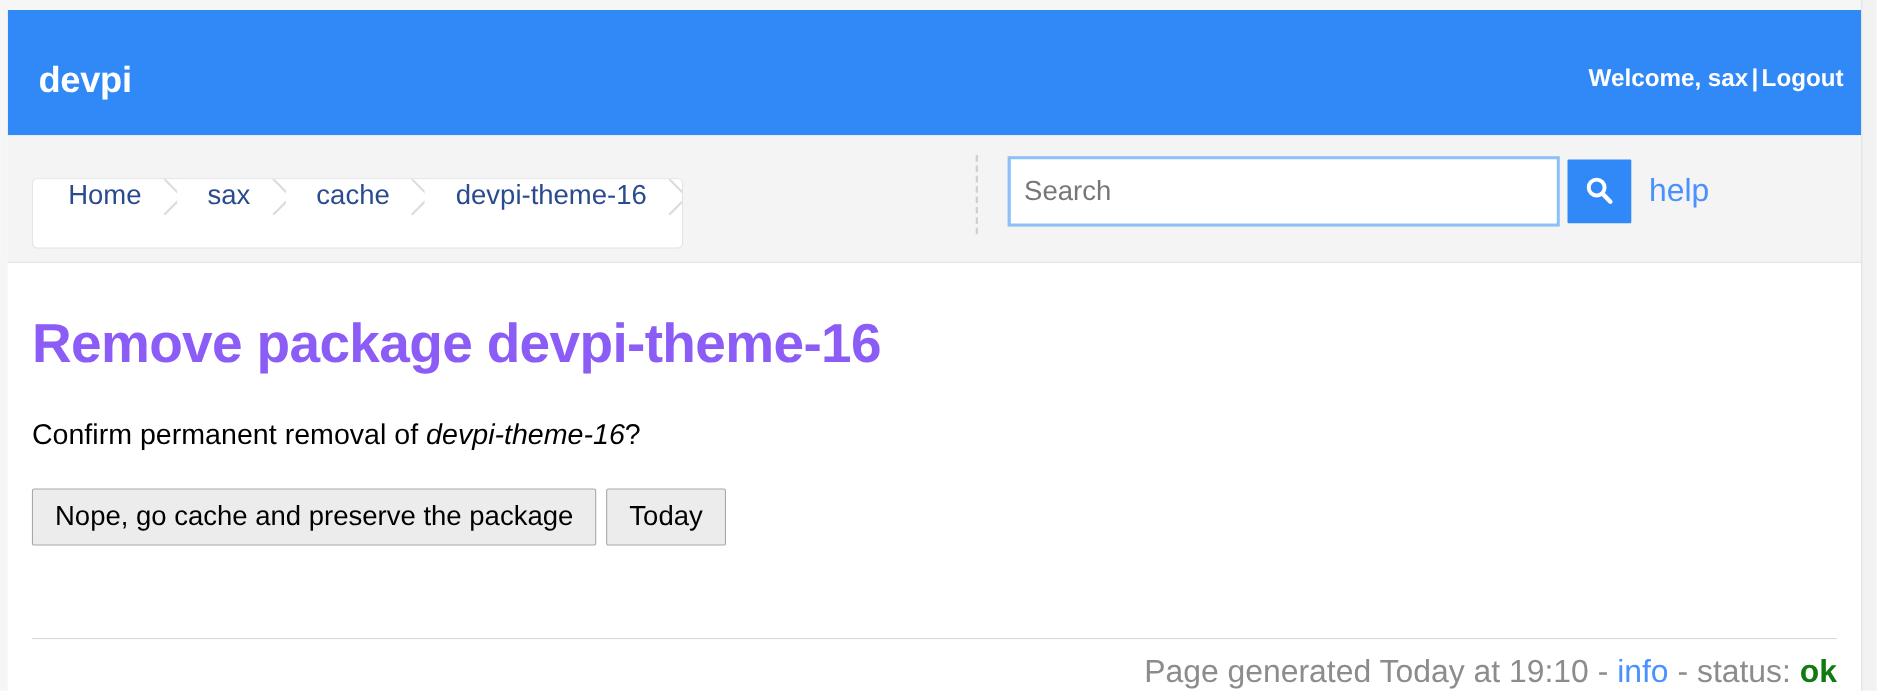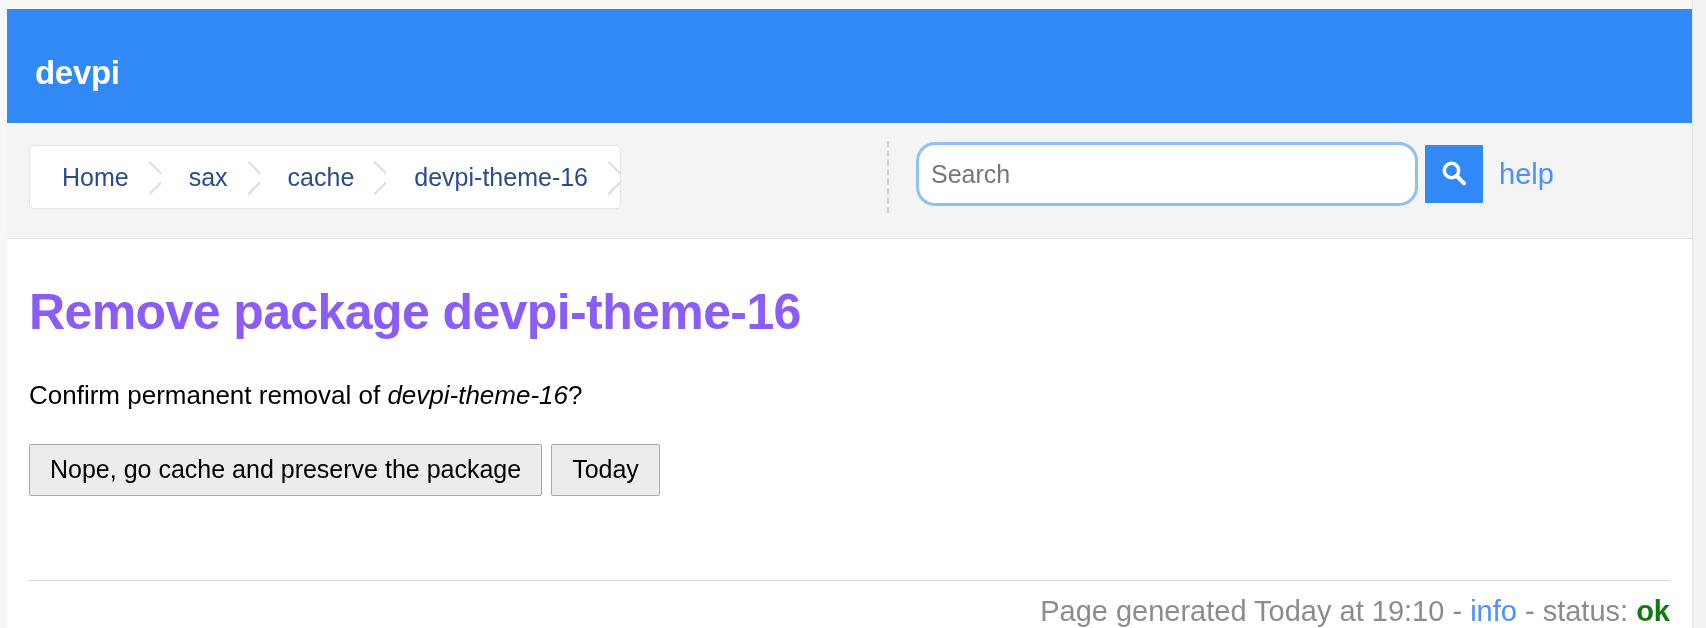--- a/index.html
+++ b/index.html
@@ -85,24 +85,24 @@
     position: relative;
     height: 116px;
     background: #f4f4f4;
     border-bottom: 1px solid #e0e0e0;
     box-sizing: border-box;
   }
 
   #breadcrumb {
     position: absolute;
     left: 22px;
-    top: 22px;
+    top: 39px;
     height: 64px;
     display: flex;
-    align-items: center;
+    align-items: flex-start;
     background: #ffffff;
     border: 1px solid #e3e3e3;
     border-radius: 5px;
     box-sizing: border-box;
     overflow: hidden;
   }
   .crumb {
     position: relative;
     display: flex;
     align-items: center;
@@ -148,21 +148,21 @@
   }
   #search-input {
     width: 496px;
     height: 58px;
     box-sizing: border-box;
     font-size: 25px;
     font-family: "Liberation Sans", sans-serif;
     color: #333;
     padding: 0 10px;
     border: 2px solid #ffffff;
-    border-radius: 16px;
+    border-radius: 0;
     outline: none;
     background: #ffffff;
     box-shadow: 0 0 0 3px #8ec0f8;
   }
   #search-input::placeholder {
     color: #777;
     opacity: 1;
   }
   #search-button {
     margin-left: 10px;
@@ -255,20 +255,23 @@
   }
 </style>
 </head>
 <body>
 
 <div id="page-frame">
   <div id="viewport">
 
     <div id="header">
       <div id="brand">devpi</div>
+      <div id="user-area">
+        <span>Welcome, sax</span><span class="sep">|</span><span>Logout</span>
+      </div>
     </div>
 
     <div id="navbar">
 
       <div id="breadcrumb">
         <a class="crumb" href="#">
             <span>Home</span>
             <span class="chev"></span>
           </a>
         <a class="crumb" href="#">

